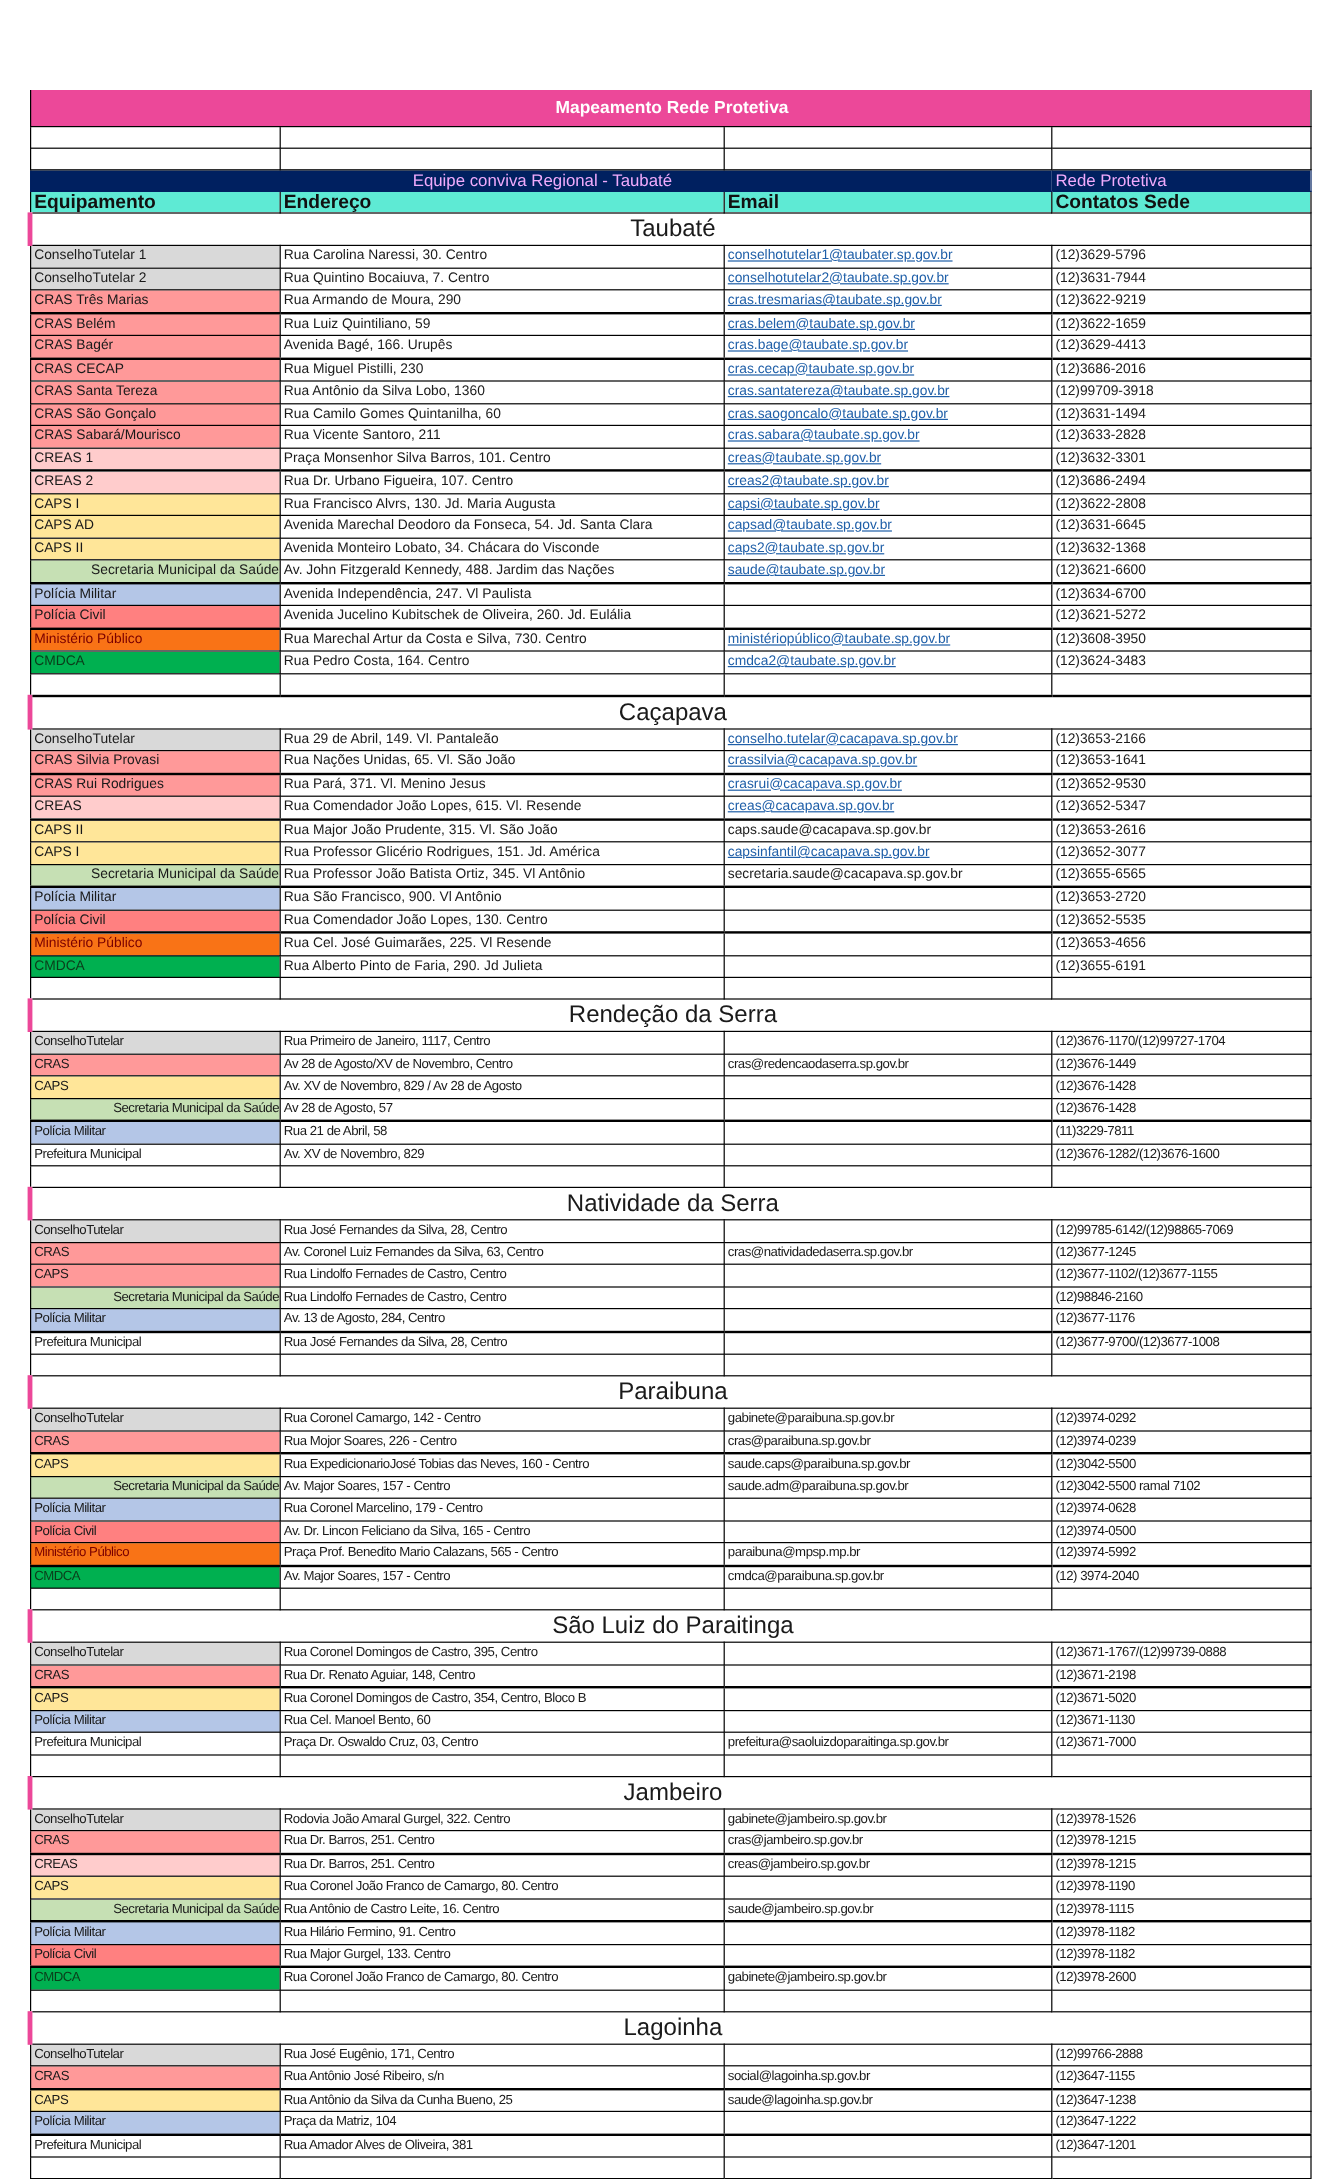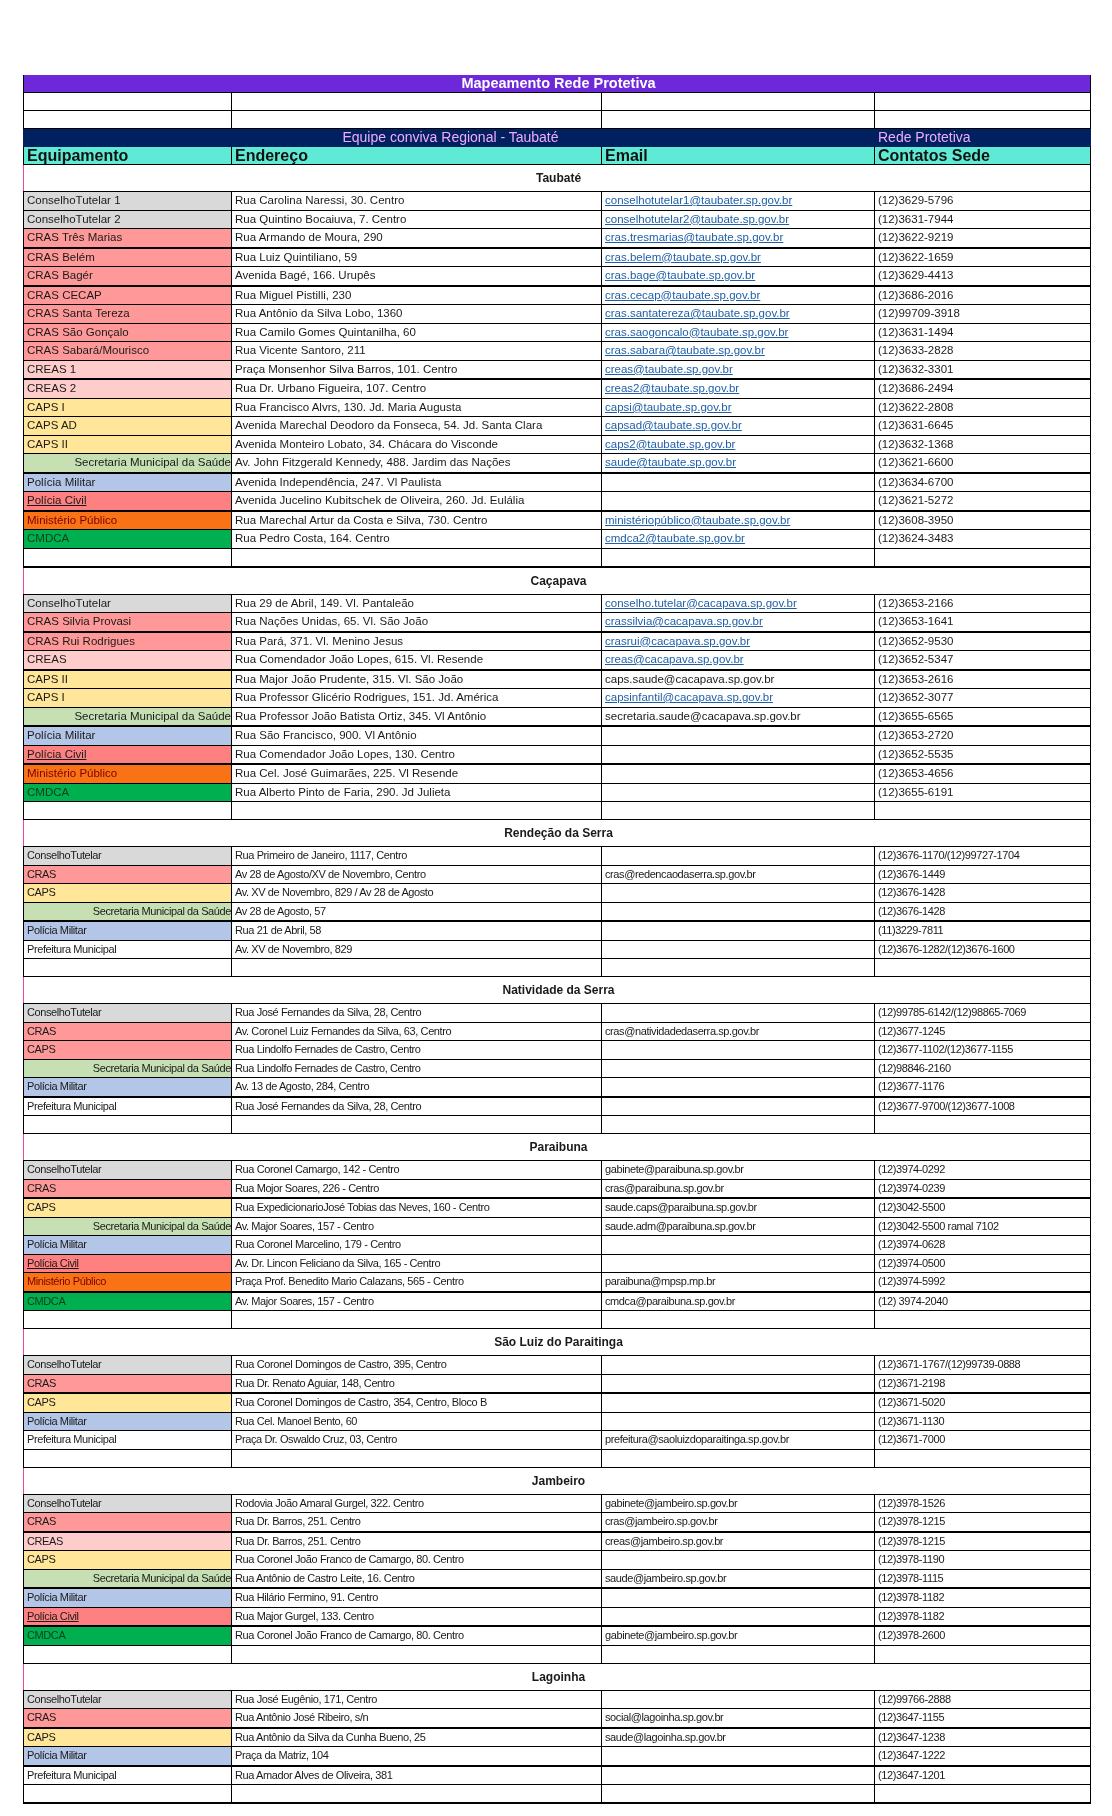--- a/index.html
+++ b/index.html
@@ -1,37 +1,37 @@
 <!DOCTYPE html>
 <html><head>
 <meta charset="utf-8">
 <style>
   html, body { margin: 0; padding: 0; background: #ffffff; }
   body { width: 1112px; height: 1816px; position: relative; font-family: "Liberation Sans", sans-serif; color: #1a1a1a; }
   #sheet { position: absolute; left: 23px; top: 75px; width: 1067px; }
   table { border-collapse: collapse; width: 1067px; table-layout: fixed; }
   col.c1 { width: 208px; } col.c2 { width: 370px; } col.c3 { width: 273px; } col.c4 { width: 216px; }
   td { height: 17.5px; padding: 0 0 0 3px; font-size: 11.5px; line-height: 17.5px; white-space: nowrap; overflow: hidden; border-left: 1px solid #000; border-right: 1px solid #000; border-bottom: 1px solid #000; }
-  tr.title td { background: #6d28d9; color: #fff; font-weight: bold; text-align: center; font-size: 14.5px; height: 17px; line-height: 17px; border-color:#000; }
+  tr.title td { background: #ec4899; color: #fff; font-weight: bold; text-align: center; font-size: 14.5px; height: 30px; line-height: 17px; border-color:#000; }
   tr.blank td { height: 17px; }
   tr.navy td { background: #002060; color: #f0abfc; font-weight: normal; font-size: 14px; height: 17px; line-height: 17px; border-color:#002060;margin-left:43px; }
   tr.navy td.center { text-align: center; }
   tr.navy td.right { border-left: 1px solid #000; }
   tr.gold td { background: #5eead4; color: #111; font-weight: bold; font-size: 16px; height: 17px; line-height: 17px; border-bottom: 1px solid #000; }
-  tr.city td { text-align: center; font-weight: bold; font-size: 12px; height: 24px; line-height: 26px; border-left: 1px solid #ec4899; border-right: 1px solid #000; border-bottom: 1px solid #000; }
+  tr.city td { text-align: center; font-weight: normal; font-size: 20px; height: 24px; line-height: 26px; border-left: 4px solid #ec4899; border-right: 1px solid #000; border-bottom: 1px solid #000; }
   tr.thick td { border-bottom: 2.5px solid #000; }
   .email a { color: #1f5fa8; text-decoration: underline; }
   .email span.plain { color: #1a1a1a; }
   .cat-conselho { background: #d9d9d9; margin-top: 14px; }
   .cat-cras { background: #ff9999; }
   .cat-creas { background: #ffcccc; }
   .cat-caps { background: #ffe699; }
   .cat-saude { background: #c6e0b4; text-align: right; }
   .cat-pm { background: #b4c6e7; }
-  .cat-pc { background: #ff8080; text-decoration: underline; }
+  .cat-pc { background: #ff8080; }
   .cat-mp { background: #f97316; color: #7a0000; }
   .cat-cmdca { background: #00b050; color: #0a3d1a; }
   .cat-pref { background: #ffffff; }
   .narrow td { font-family: "Liberation Sans", sans-serif; letter-spacing: -0.4px; font-size: 11px; }
 </style>
 </head>
 <body>
 
 <div id="sheet">
   <table>

